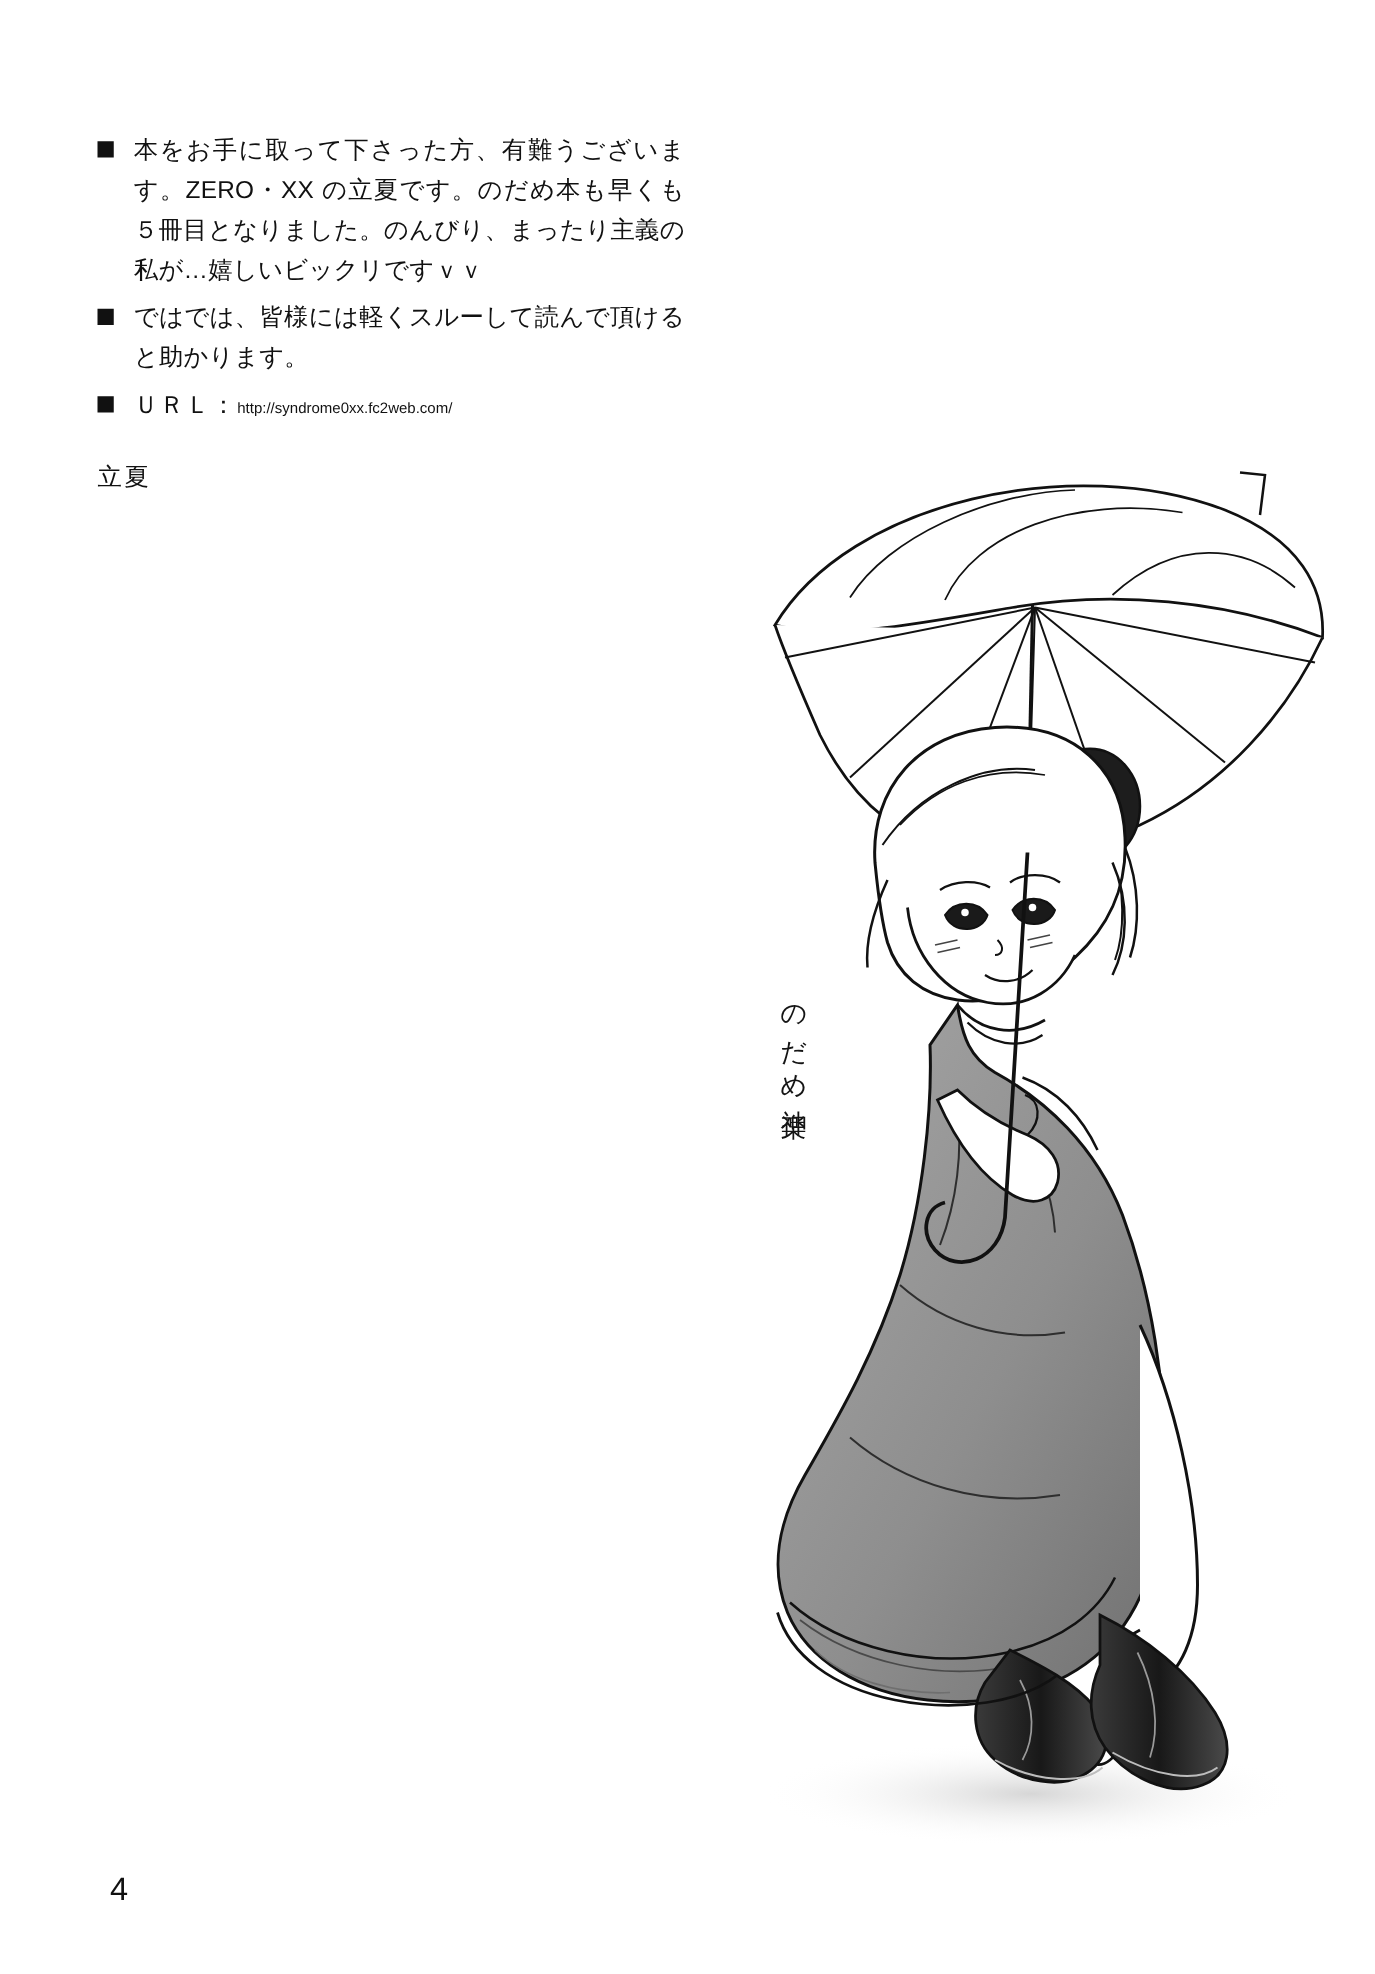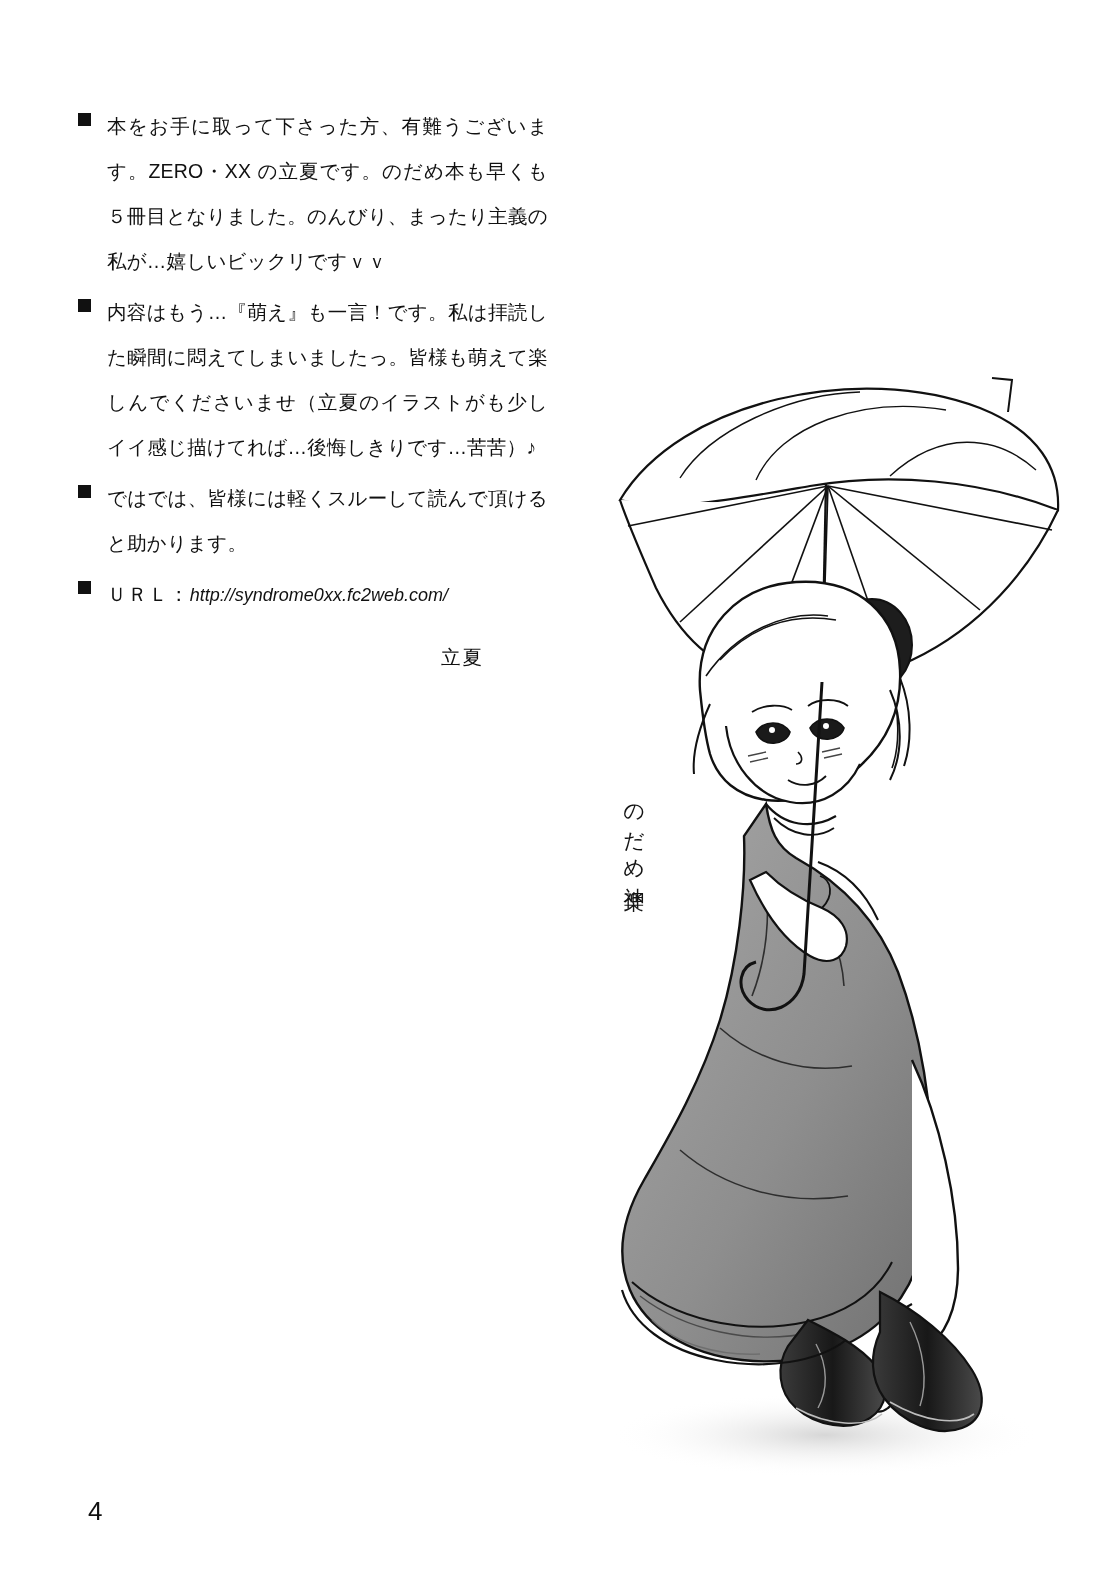--- a/index.html
+++ b/index.html
@@ -32,37 +32,35 @@
     flex: 0 0 auto;
     width: 13px;
     height: 13px;
     background: #111111;
     margin-top: 9px;
     margin-right: 16px;
   }
   .bullet-text {
     flex: 1 1 auto;
     font-size: 19.5px;
-    line-height: 45px;
+    line-height: 32px;
     letter-spacing: 0.2px;
     text-align: justify;
     white-space: pre-wrap;
   }
   .bullet-text.url-line {
     letter-spacing: 1.2px;
   }
   .url-value {
-    font-size: 18px;
+    font-size: 12px;
     letter-spacing: 0px;
-    font-style: italic;
   }
   .signature {
     margin-top: 26px;
-    margin-right: 64px;
-    text-align: right;
+    margin-right: 45px;
     font-size: 19.5px;
     letter-spacing: 2px;
   }
 
   
   .vertical-caption {
     position: absolute;
     left: 620px;
     top: 790px;
     font-size: 21px;
@@ -100,24 +98,20 @@
 
 <div class="afterword">
 
   <div class="bullet-row">
     <span class="bullet-mark"></span>
     <span class="bullet-text">本をお手に取って下さった方、有難うございます。ZERO・XX の立夏です。のだめ本も早くも５冊目となりました。のんびり、まったり主義の私が…嬉しいビックリですｖｖ</span>
   </div>
 
 
 
-  <div class="bullet-row">
-    <span class="bullet-mark"></span>
-    <span class="bullet-text">内容はもう…『萌え』も一言！です。私は拝読した瞬間に悶えてしまいましたっ。皆様も萌えて楽しんでくださいませ（立夏のイラストがも少しイイ感じ描けてれば…後悔しきりです…苦苦）♪</span>
-  </div>
 
   <div class="bullet-row">
     <span class="bullet-mark"></span>
     <span class="bullet-text">ではでは、皆様には軽くスルーして読んで頂けると助かります。</span>
   </div>
 
   <div class="bullet-row">
     <span class="bullet-mark"></span>
     <span class="bullet-text url-line"><span>ＵＲＬ：</span><span class="url-value">http://syndrome0xx.fc2web.com/</span></span>
   </div>

